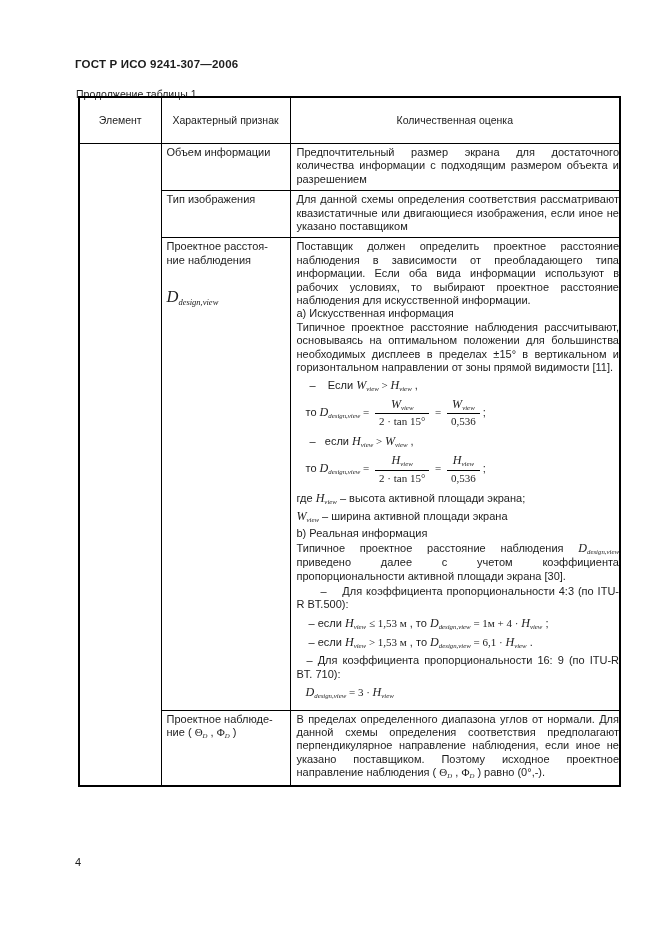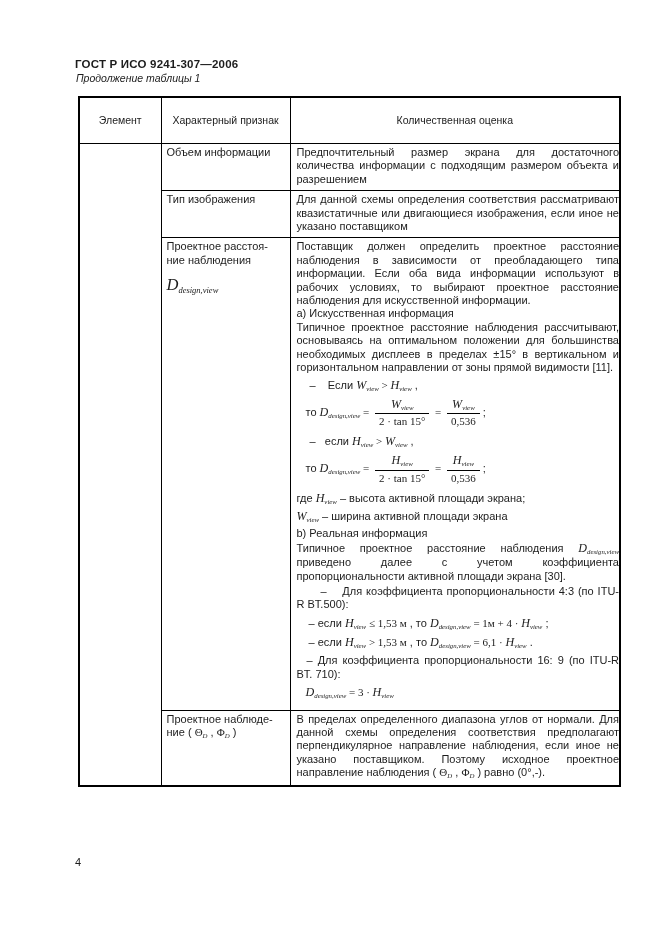--- a/index.html
+++ b/index.html
@@ -2,21 +2,21 @@
 <html><head>
 <meta charset="utf-8">
 <style>
   html,body{margin:0;padding:0;}
   body{
     width:661px;height:936px;background:#ffffff;position:relative;
     font-family:"Liberation Sans", sans-serif;color:#1c1c1c;overflow:hidden;
   }
   .page{position:absolute;inset:0;}
   .doc-code{position:absolute;left:75px;top:58px;font-size:11.5px;font-weight:bold;letter-spacing:.2px;}
-  .caption{position:absolute;left:76px;top:72px;font-size:10.5px;font-style:italic;}
+  .caption{position:absolute;left:76px;top:88px;font-size:10.5px;}
   table.tbl{
     position:absolute;left:78px;top:96px;width:541px;
     border-collapse:collapse;border:2px solid #000;
     font-size:11px;line-height:1.22;table-layout:fixed;
   }
   .tbl th,.tbl td{border:1px solid #000;vertical-align:top;}
   .tbl th{
     font-weight:normal;font-size:10.5px;text-align:center;vertical-align:middle;
     padding:16px 2px;height:13px;line-height:1.1;
   }
@@ -25,21 +25,21 @@
   td.ft{padding:2px 5px;}
   td.vl{padding:2px 0 4px 6px;}
   
   .p{text-align:justify;}
   .sp{margin-top:3px;}
   .pi{text-align:justify;text-indent:24px;margin-top:2px;}
   .pi2{text-align:justify;text-indent:10px;margin-top:2px;}
   .b1{padding-left:13px;margin:3px 0 2px 0;}
   .b2{padding-left:12px;margin:4px 0;}
   .fm{padding-left:9px;margin:4px 0 5px 0;}
-  .sym{margin-top:8px;font-size:15px;}
+  .sym{margin-top:20px;font-size:15px;}
   .sym .vs{font-size:8.5px;}
   
   .v{font-family:"Liberation Serif",serif;font-style:italic;font-size:1.1em;}
   .vs{font-family:"Liberation Serif",serif;font-style:italic;font-size:.62em;vertical-align:-.3em;}
   .u{font-family:"Liberation Serif",serif;}
   .frac{display:inline-block;text-align:center;vertical-align:middle;margin:0 3px;line-height:1.25;}
   .frac .num{display:block;border-bottom:1px solid #000;padding:0 4px 1px 4px;}
   .frac .den{display:block;padding:1px 4px 0 4px;}
   .page-number{position:absolute;left:75px;top:856px;font-size:11px;}
 </style>

